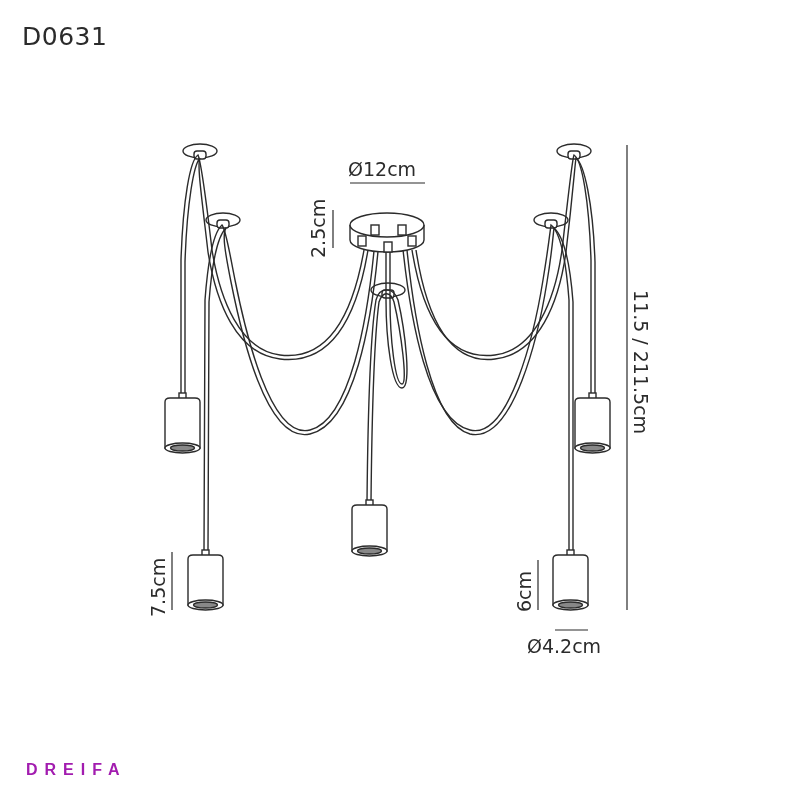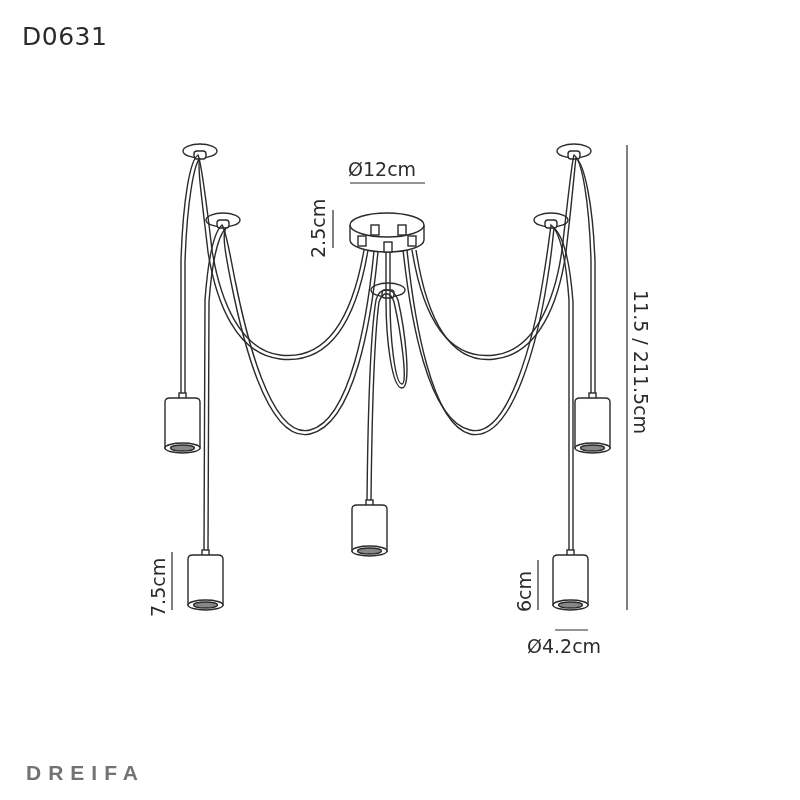--- a/index.html
+++ b/index.html
@@ -21,24 +21,24 @@
       top: 22px;
       font-size: 25px;
       letter-spacing: 0.5px;
       color: #2b2b2b;
       font-family: "DejaVu Sans", sans-serif;
     }
     .brand {
       position: absolute;
       left: 26px;
       top: 761px;
-      font-size: 21px;
+      font-size: 16px;
       font-weight: bold;
       letter-spacing: 7px;
-      color: #737373;
+      color: #a21caf;
       font-family: "Liberation Sans", sans-serif;
     }
     svg.drawing {
       position: absolute;
       left: 0;
       top: 0;
     }
     .dim {
       font-family: "DejaVu Sans", sans-serif;
       font-size: 19px;

